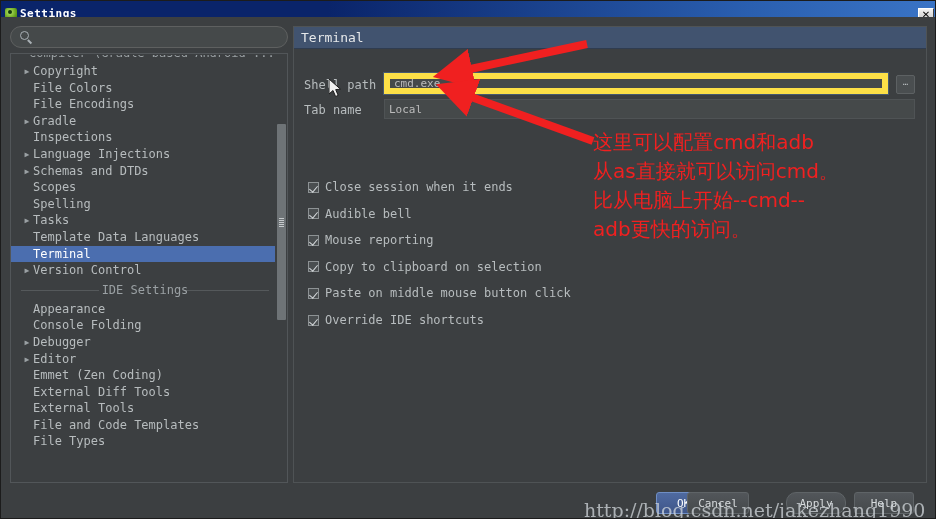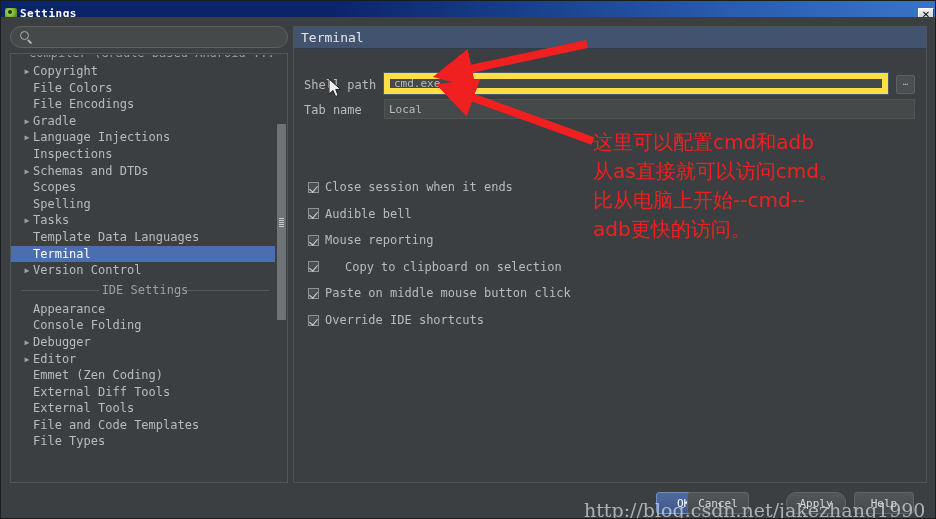--- a/index.html
+++ b/index.html
@@ -405,22 +405,22 @@
 
         <div class="tree-clip-row">
           <span>Compiler (Gradle-based Android ...</span>
         </div>
 
         <div id="project-items">
             <div class="tree-row"><span class="twisty">▶</span><span class="label">Copyright</span></div>
             <div class="tree-row"><span class="twisty"></span><span class="label">File Colors</span></div>
             <div class="tree-row"><span class="twisty"></span><span class="label">File Encodings</span></div>
             <div class="tree-row"><span class="twisty">▶</span><span class="label">Gradle</span></div>
+            <div class="tree-row"><span class="twisty"></span><span class="label">Inspections</span></div>
             <div class="tree-row"><span class="twisty">▶</span><span class="label">Language Injections</span></div>
-            <div class="tree-row"><span class="twisty"></span><span class="label">Inspections</span></div>
             <div class="tree-row"><span class="twisty">▶</span><span class="label">Schemas and DTDs</span></div>
             <div class="tree-row"><span class="twisty"></span><span class="label">Scopes</span></div>
             <div class="tree-row"><span class="twisty"></span><span class="label">Spelling</span></div>
             <div class="tree-row"><span class="twisty">▶</span><span class="label">Tasks</span></div>
             <div class="tree-row"><span class="twisty"></span><span class="label">Template Data Languages</span></div>
             <div class="tree-row selected"><span class="twisty"></span><span class="label">Terminal</span></div>
             <div class="tree-row"><span class="twisty">▶</span><span class="label">Version Control</span></div>
           </div>
 
         <div class="tree-section">
@@ -465,21 +465,21 @@
           <span class="cb-label">Close session when it ends</span>
         </div>
         <div class="checkbox-row" style="top: 139.6px;">
           <span class="box"></span>
           <span class="cb-label">Audible bell</span>
         </div>
         <div class="checkbox-row" style="top: 166.2px;">
           <span class="box"></span>
           <span class="cb-label">Mouse reporting</span>
         </div>
-        <div class="checkbox-row" style="top: 192.8px; gap: 20px;">
+        <div class="checkbox-row" style="top: 192.8px;">
           <span class="box"></span>
           <span class="cb-label">Copy to clipboard on selection</span>
         </div>
         <div class="checkbox-row" style="top: 219.4px;">
           <span class="box"></span>
           <span class="cb-label">Paste on middle mouse button click</span>
         </div>
         <div class="checkbox-row" style="top: 246px;">
           <span class="box"></span>
           <span class="cb-label">Override IDE shortcuts</span>

